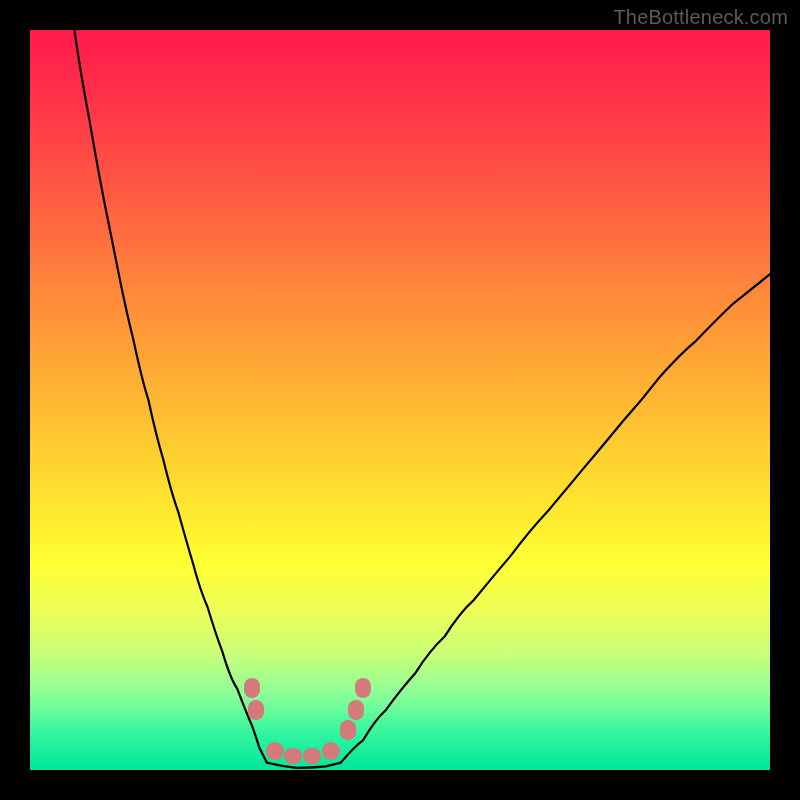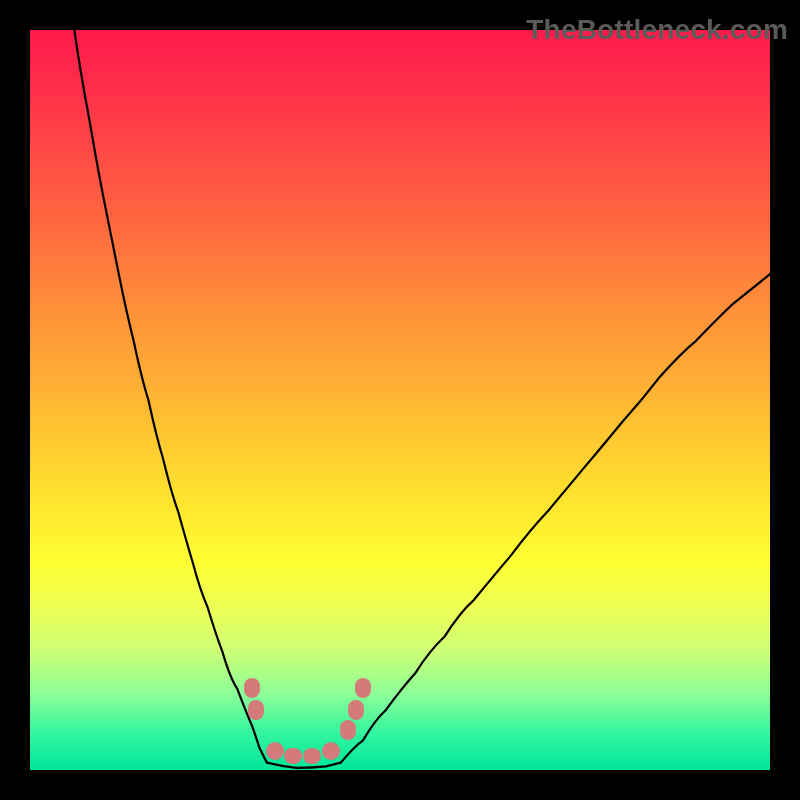--- a/index.html
+++ b/index.html
@@ -42,25 +42,24 @@
       #88ff99 90%,
       #33f59f 95%,
       #00e69a 100%
     );
   }
   .watermark {
     position: absolute;
     top: 6px;
     right: 12px;
     color: #5b5b5b;
-    font-size: 28px;
+    font-size: 20px;
     letter-spacing: 0.2px;
-    font-weight: 700;
+    font-weight: 400;
     user-select: none;
-    margin-top: 8px;
   }
   svg.curves {
     position: absolute;
     inset: 0;
   }
 </style>
 </head>
 <body>
 
 <div class="frame">

